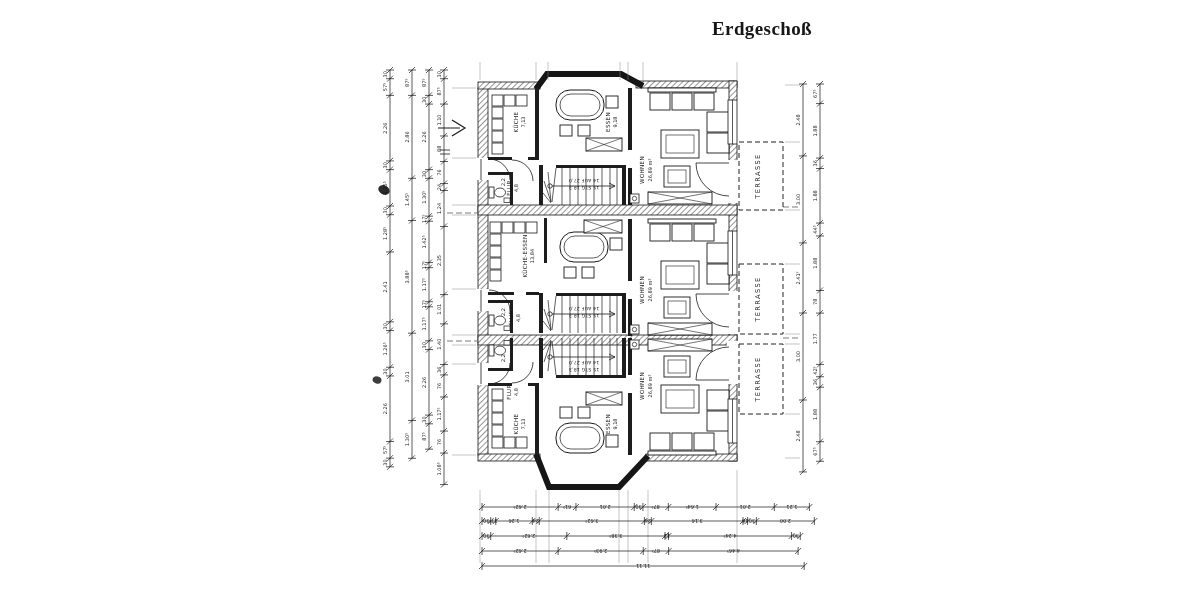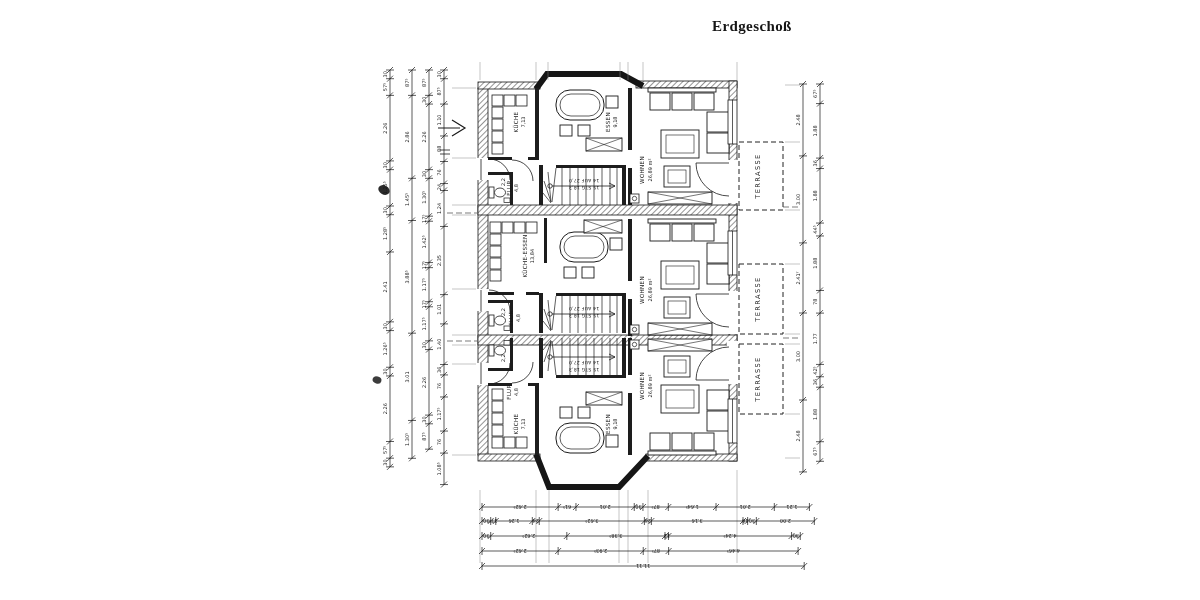--- a/index.html
+++ b/index.html
@@ -1,19 +1,19 @@
 <!DOCTYPE html>
 <html><head>
 <meta charset="utf-8">
 <style>
   html,body{margin:0;padding:0;background:#ffffff;width:1200px;height:600px;overflow:hidden;
     font-family:"DejaVu Sans",sans-serif;position:relative}
   #page{position:absolute;inset:0;background:#fff}
   #title{position:absolute;left:712px;top:18px;font-family:"Liberation Serif",serif;
-    font-size:15px;font-weight:600;letter-spacing:.4px;color:#161616}
+    font-size:19px;font-weight:600;letter-spacing:.4px;color:#161616}
   svg{position:absolute;left:0;top:0}
   text{fill:#161616}
   .rl{font-size:5.6px;letter-spacing:.3px}
   .ra{font-size:5px}
   .st{font-size:4.6px;letter-spacing:.2px}
   .ter{font-size:6.6px;letter-spacing:1.4px;fill:#222}
   .dim{font-size:5px}
 </style>
 </head>
 <body>

